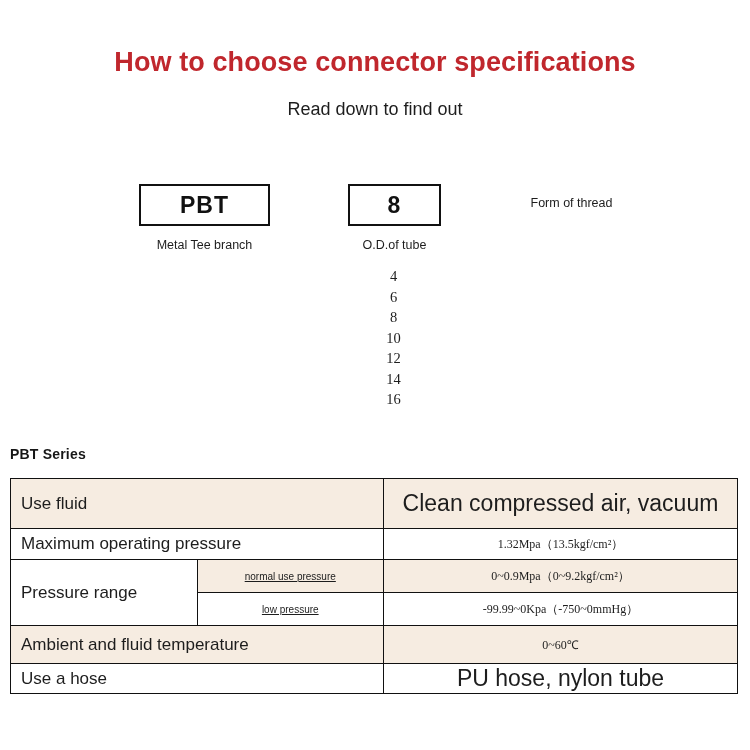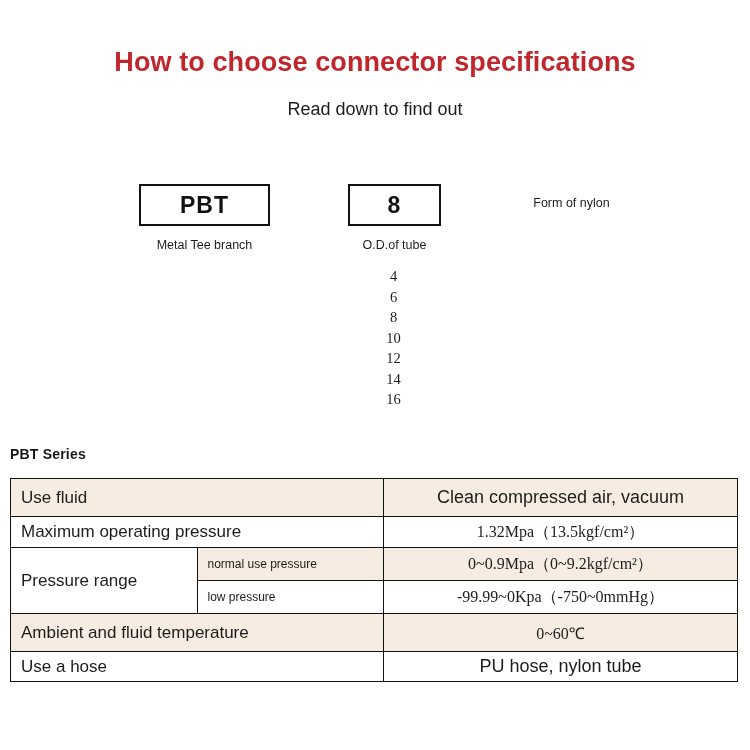--- a/index.html
+++ b/index.html
@@ -120,31 +120,33 @@
   .row-beige td { background: #f6ece1; }
   .row-white td { background: #ffffff; }
   td.beige { background: #f6ece1 !important; }
   td.white { background: #ffffff !important; }
 
   .lbl {
     font-size: 17px;
     text-align: left;
   }
   .val {
-    font-size: 18px;
+    font-size: 23px;
     text-align: center;
   }
   .val-sm {
-    font-size: 16px;
+    font-size: 12px;
     text-align: center;
     font-family: "Liberation Serif", serif;
   }
   .sub-lbl {
-    font-size: 12px;
+    font-size: 10px;
+    text-align: center;
     color: #2a2a2a;
+    text-decoration: underline;
   }
   .cw-label { width: 352px; }
   .cw-sub   { width: 148px; }
 </style>
 </head>
 <body>
 
 <div id="main-title">How to choose connector specifications</div>
 <div id="sub-title">Read down to find out</div>
 
@@ -164,30 +166,30 @@
       <div>6</div>
       <div>8</div>
       <div>10</div>
       <div>12</div>
       <div>14</div>
       <div>16</div>
     </div>
   </div>
 
   <div class="code-col" id="col-thread">
-    <div class="code-caption">Form of nylon</div>
+    <div class="code-caption">Form of thread</div>
   </div>
 
 </div>
 
 <div id="series-label">PBT Series</div>
 
 <table id="spec-table">
   <tbody>
-    <tr class="row-beige" style="height: 38px;">
+    <tr class="row-beige" style="height: 50px;">
       <td class="lbl cw-label" colspan="2">Use fluid</td>
       <td class="val">Clean compressed air, vacuum</td>
     </tr>
     <tr class="row-white" style="height: 31px;">
       <td class="lbl cw-label" colspan="2">Maximum operating pressure</td>
       <td class="val-sm">1.32Mpa（13.5kgf/cm²）</td>
     </tr>
     <tr style="height: 33px;">
       <td class="lbl white" rowspan="2">Pressure range</td>
       <td class="sub-lbl beige cw-sub">normal use pressure</td>

